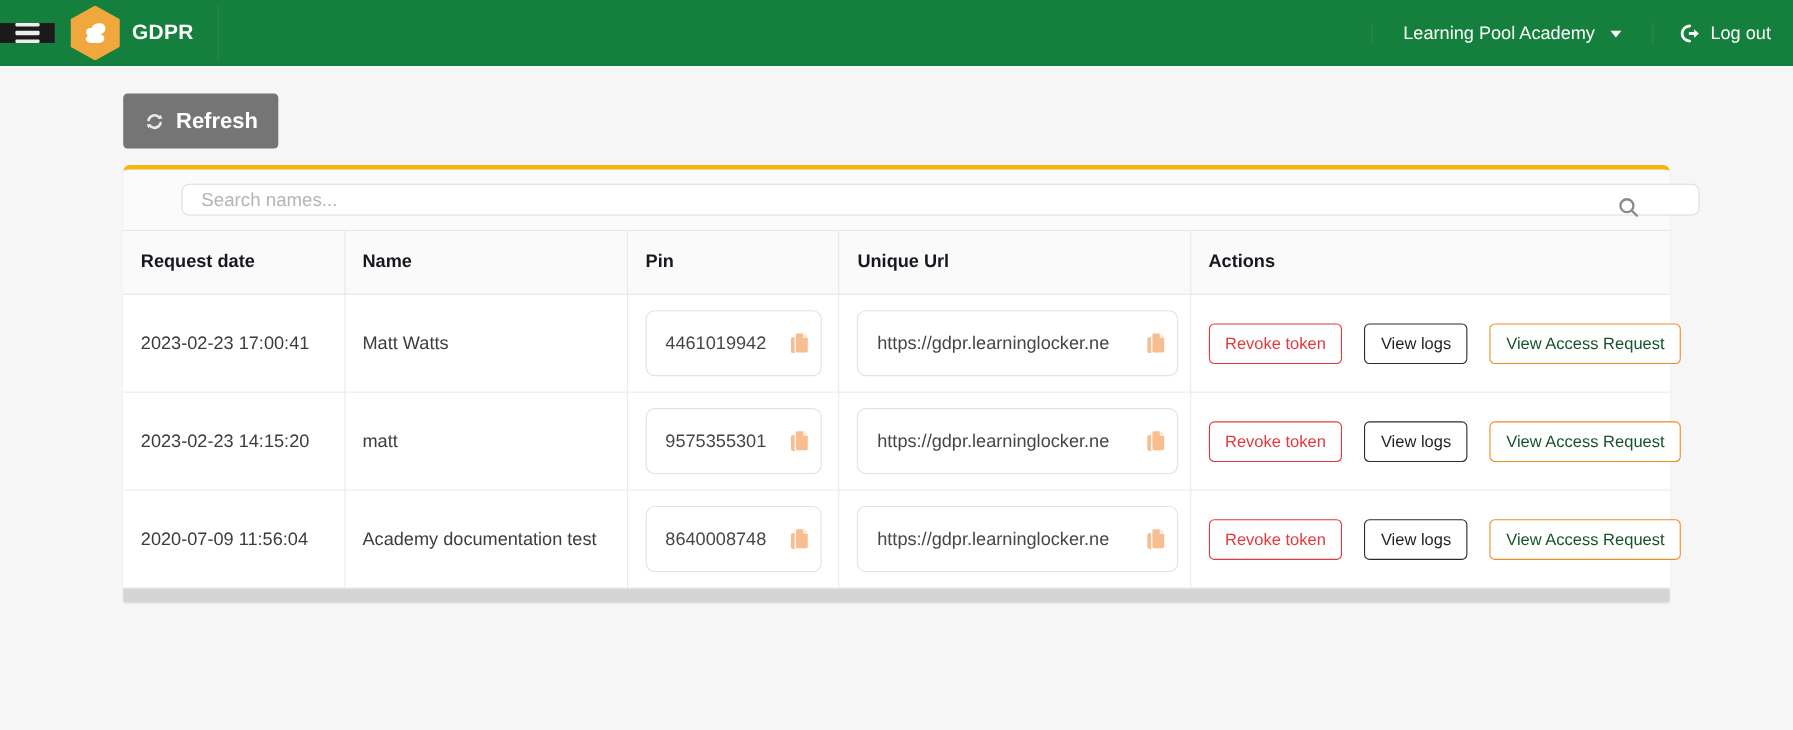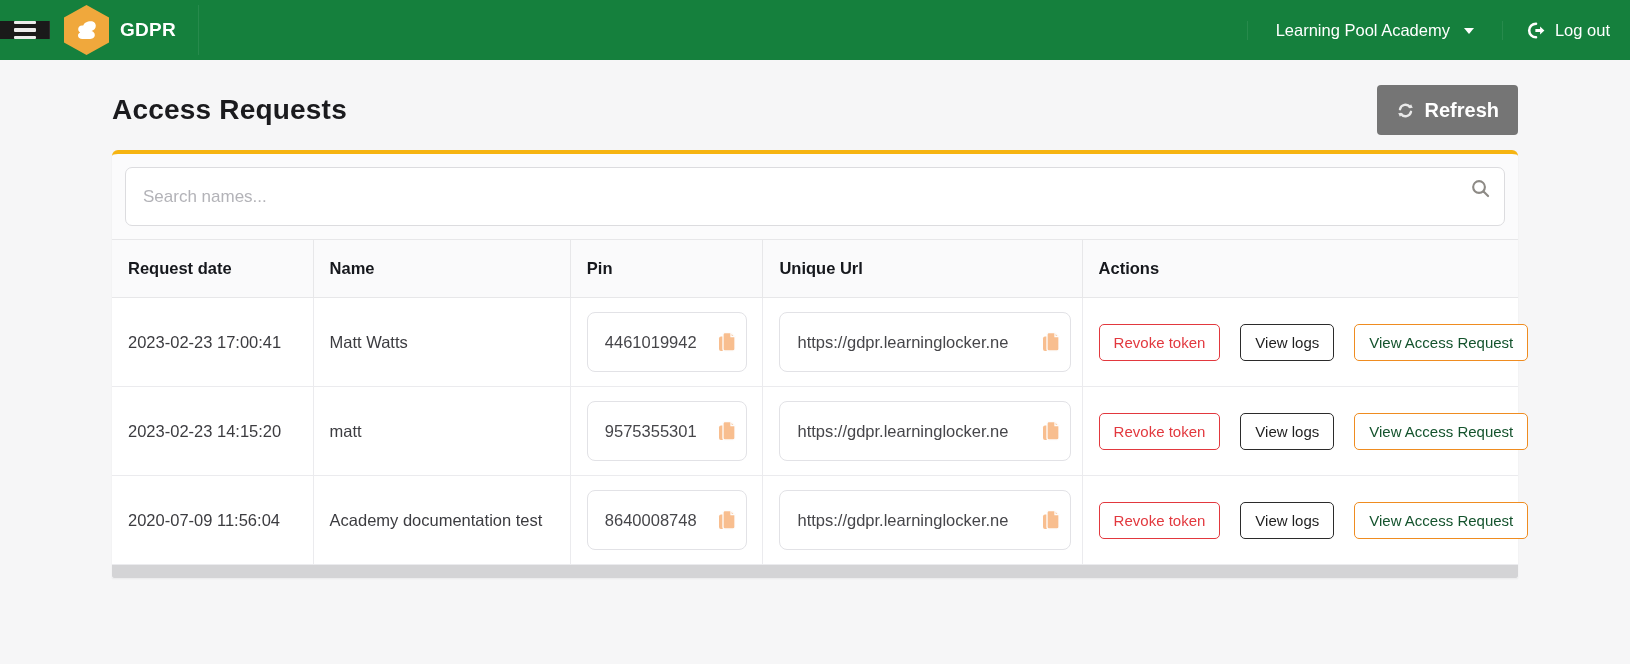--- a/index.html
+++ b/index.html
@@ -48,22 +48,22 @@
   .btn-new { background:#F6B411; }
 
   
   .card {
     margin-top:15px; background:#fbfbfc; border-top:4px solid #F6B411;
     border-radius:6px 6px 0 0; box-shadow:0 1px 2px rgba(0,0,0,.05);
   }
   .search-wrap { padding:13px; }
   .search-box { position:relative; }
   .search-box input {
-    width:100%; height:59px; background:#fff; border:1px solid #dcdcdf; border-radius:7px;
-    padding:0 46px 0 17px; font-size:17px; color:#333; outline:none; font-family:inherit;
+    width:100%; height:29px; background:#fff; border:1px solid #dcdcdf; border-radius:7px;
+    padding:0 46px 0 17px; font-size:17px; color:#333; outline:none; font-family:inherit;margin-left:40px;
   }
   .search-box input::placeholder { color:#b3b3b8; }
   .search-ic { position:absolute; right:14px; top:11px; }
 
   table { width:100%; border-collapse:collapse; background:#fff; table-layout:fixed; }
   thead th {
     background:#fafafb; text-align:left; font-size:16.5px; font-weight:700; color:#16181d;
     padding:19px 16px; border-top:1px solid #e7e7e9; border-bottom:1px solid #e7e7e9;
     border-right:1px solid #e7e7e9;
   }
@@ -124,21 +124,20 @@
         <path d="M9.5 2.8A7.2 7.2 0 1 0 9.5 17.2" stroke="#fff" stroke-width="2.7" fill="none" stroke-linecap="round"></path>
         <path d="M8.8 8.5h5V5.8L18.3 10l-4.5 4.2v-2.7h-5z" fill="#fff"></path>
       </svg>
     </span>
     <span>Log out</span>
   </div>
 </nav>
 
 <main>
   <div class="page-head">
-    <h1>Access Requests</h1>
     <div class="head-actions">
       <button class="btn btn-refresh">
         <span style="display:flex;">
           <svg width="19" height="19" viewBox="0 0 20 20" aria-hidden="true">
             <g fill="none" stroke="#e9e9e9" stroke-width="2.5" stroke-linecap="round">
               <path d="M15.8 11.4a6 6 0 0 1-10.6 2.2"></path>
               <path d="M4.2 8.6A6 6 0 0 1 14.8 6.4"></path>
             </g>
             <path d="M2.4 12.6l4.7.5-3 3.4z" fill="#e9e9e9"></path>
             <path d="M17.6 7.4l-4.7-.5 3-3.4z" fill="#e9e9e9"></path>

